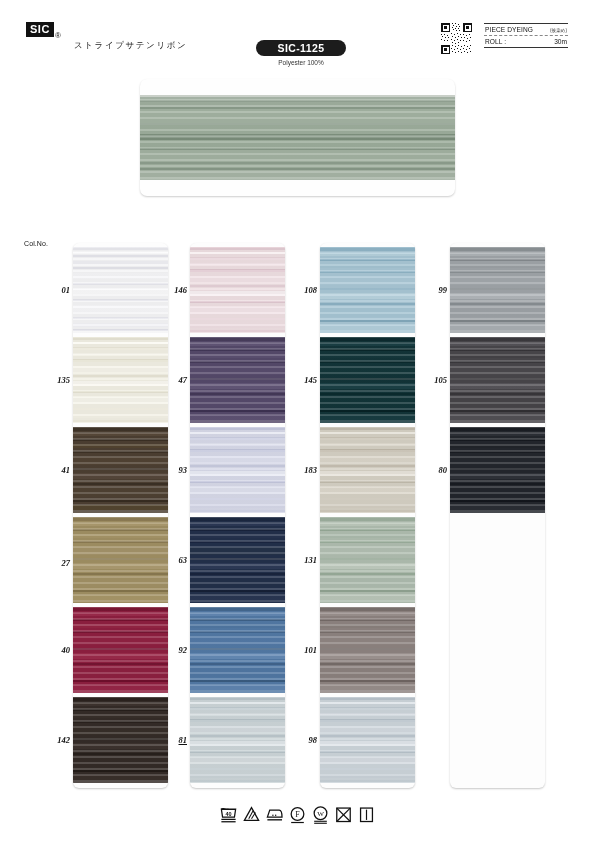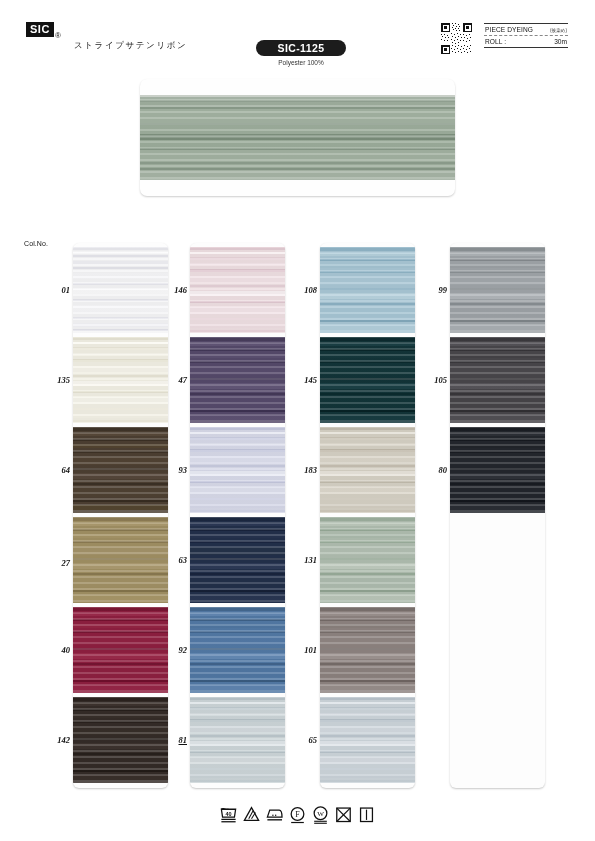--- a/index.html
+++ b/index.html
@@ -332,21 +332,21 @@
             <div style="position: absolute; left: 0px; right: 0px; top: 46px; height: 6px; background: rgb(60, 50, 45);"></div>
             <div style="position: absolute; left: 0px; right: 0px; top: 56px; height: 2px; background: rgb(39, 32, 28);"></div>
             <div style="position: absolute; left: 0px; right: 0px; top: 61px; height: 9px; background: rgb(51, 42, 38);"></div>
             <div style="position: absolute; left: 0px; right: 0px; top: 73px; height: 2px; background: rgb(34, 27, 23);"></div>
             <div style="position: absolute; left: 0px; right: 0px; top: 78px; height: 5px; background: rgb(57, 47, 42);"></div>
             <div style="position: absolute; inset: 0px; opacity: 0.3; background-image: repeating-linear-gradient(0deg, rgba(255, 255, 255, 0.55) 0px, rgba(255, 255, 255, 0.55) 0.5px, rgba(0, 0, 0, 0.1) 0.5px, rgba(0, 0, 0, 0.1) 1.2px);"></div>
           </div>
         </div>
         <div class="colnum" style="left: -33px; top: 42px;">01</div>
         <div class="colnum" style="left: -33px; top: 132px;">135</div>
-        <div class="colnum" style="left: -33px; top: 222px;">64</div>
+        <div class="colnum" style="left: -33px; top: 222px;">41</div>
         <div class="colnum" style="left: -33px; top: 315px;">27</div>
         <div class="colnum" style="left: -33px; top: 402px;">40</div>
         <div class="colnum" style="left: -33px; top: 492px;">142</div>
       </div>
       <div class="col" style="left: 190px; width: 95px; height: 545px;">
         <div class="card" style="width: 95px; height: 545px;">
           <div class="swatch" style="top: 4px; height: 86px; background: rgb(238, 223, 226);">
             <div style="position: absolute; left: 0px; right: 0px; top: 0px; height: 3px; background: rgb(226, 203, 210);"></div>
             <div style="position: absolute; left: 0px; right: 0px; top: 5px; height: 2px; background: rgb(247, 238, 240);"></div>
             <div style="position: absolute; left: 0px; right: 0px; top: 10px; height: 3px; background: rgb(231, 211, 217);"></div>
@@ -540,21 +540,21 @@
             <div style="position: absolute; left: 0px; right: 0px; top: 77px; height: 4px; background: rgb(201, 209, 216);"></div>
             <div style="position: absolute; left: 0px; right: 0px; top: 83px; height: 2px; background: rgb(179, 190, 198);"></div>
             <div style="position: absolute; inset: 0px; opacity: 0.3; background-image: repeating-linear-gradient(0deg, rgba(255, 255, 255, 0.55) 0px, rgba(255, 255, 255, 0.55) 0.5px, rgba(0, 0, 0, 0.1) 0.5px, rgba(0, 0, 0, 0.1) 1.2px);"></div>
           </div>
         </div>
         <div class="colnum" style="left: -33px; top: 42px;">108</div>
         <div class="colnum" style="left: -33px; top: 132px;">145</div>
         <div class="colnum" style="left: -33px; top: 222px;">183</div>
         <div class="colnum" style="left: -33px; top: 312px;">131</div>
         <div class="colnum" style="left: -33px; top: 402px;">101</div>
-        <div class="colnum" style="left: -33px; top: 492px;">65</div>
+        <div class="colnum" style="left: -33px; top: 492px;">98</div>
       </div>
       <div class="col" style="left: 450px; width: 95px; height: 545px;">
         <div class="card" style="width: 95px; height: 545px;">
           <div class="swatch" style="top: 4px; height: 86px; background: rgb(159, 164, 168);">
             <div style="position: absolute; left: 0px; right: 0px; top: 0px; height: 4px; background: rgb(139, 145, 149);"></div>
             <div style="position: absolute; left: 0px; right: 0px; top: 6px; height: 3px; background: rgb(173, 178, 182);"></div>
             <div style="position: absolute; left: 0px; right: 0px; top: 12px; height: 2px; background: rgb(132, 137, 141);"></div>
             <div style="position: absolute; left: 0px; right: 0px; top: 17px; height: 4px; background: rgb(155, 160, 164);"></div>
             <div style="position: absolute; left: 0px; right: 0px; top: 24px; height: 2px; background: rgb(138, 144, 148);"></div>
             <div style="position: absolute; left: 0px; right: 0px; top: 30px; height: 8px; background: rgb(162, 167, 171);"></div>

